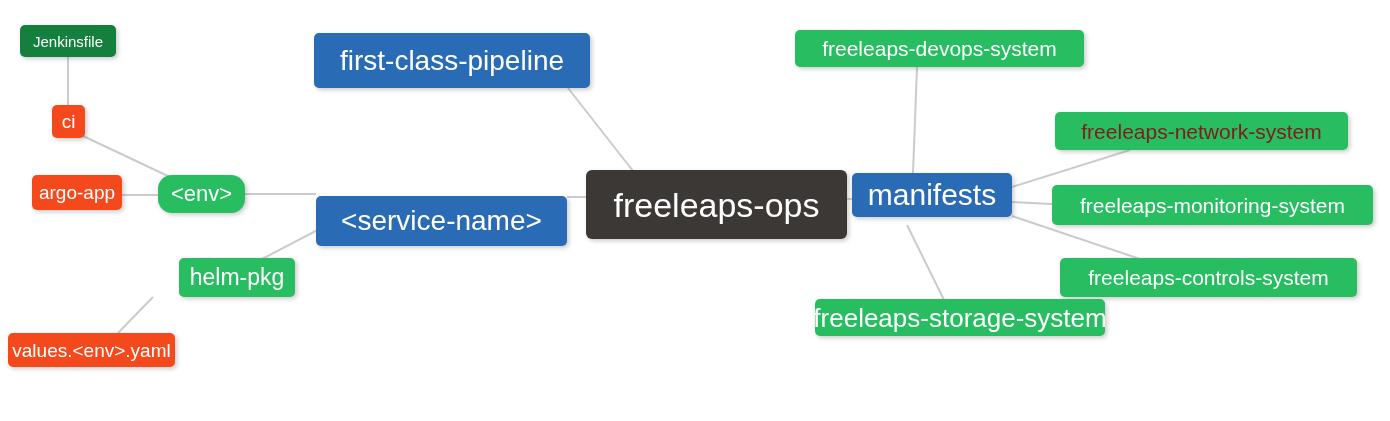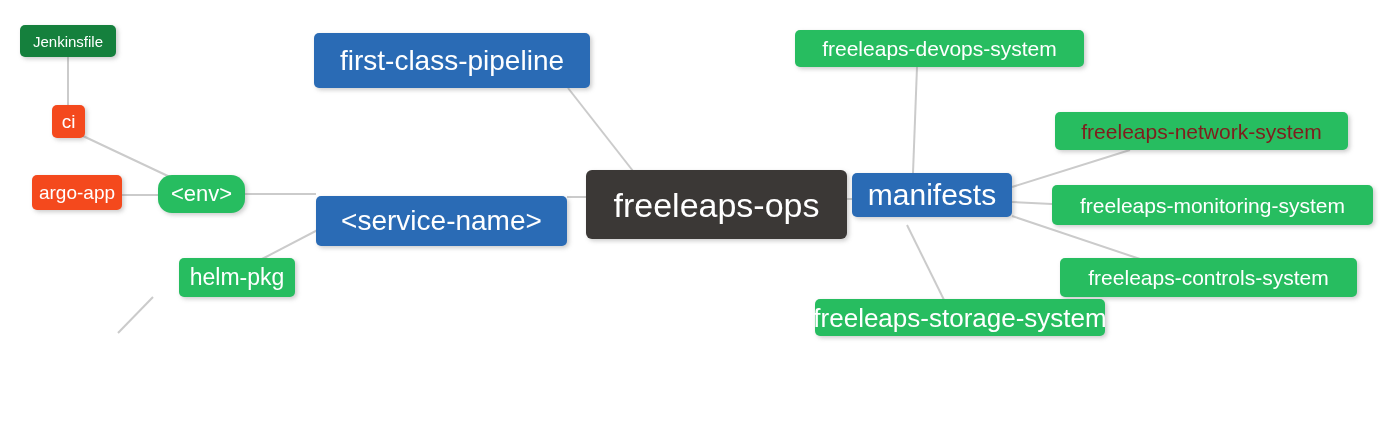--- a/index.html
+++ b/index.html
@@ -57,20 +57,21 @@
       <line x1="1012" y1="187" x2="1130" y2="150" stroke="#CBCBCB" stroke-width="2"></line>
       <line x1="1012" y1="202" x2="1052" y2="204" stroke="#CBCBCB" stroke-width="2"></line>
       <line x1="1012" y1="216" x2="1140" y2="259" stroke="#CBCBCB" stroke-width="2"></line>
       <line x1="907" y1="225" x2="948" y2="308" stroke="#CBCBCB" stroke-width="2"></line>
     </svg>
 <div class="node" style="left: 20px; top: 25px; width: 96px; height: 32px; font-size: 15px; background: #15803d; color: rgb(255, 255, 255);">Jenkinsfile</div>
     <div class="node" style="left: 52px; top: 105px; width: 33px; height: 33px; font-size: 19px; background: rgb(244, 73, 29); color: rgb(255, 255, 255);">ci</div>
     <div class="node" style="left: 32px; top: 175px; width: 90px; height: 35px; font-size: 19px; background: rgb(244, 73, 29); color: rgb(255, 255, 255);">argo-app</div>
     <div class="node" style="left: 158px; top: 175px; width: 87px; height: 38px; font-size: 22px; background: rgb(39, 189, 96); color: rgb(255, 255, 255); border-radius: 14px;">&lt;env&gt;</div>
     <div class="node" style="left: 147px; top: 258px; width: 116px; height: 39px; font-size: 23px; background: rgb(39, 189, 96); color: rgb(255, 255, 255); margin-left: 32px;">helm-pkg</div>
+    <div class="node" style="left: 8px; top: 333px; width: 167px; height: 34px; font-size: 19px; background: rgb(244, 73, 29); color: rgb(255, 255, 255);">values.&lt;env&gt;.yaml</div>
     <div class="node" style="left: 314px; top: 33px; width: 276px; height: 55px; font-size: 28px; background: rgb(42, 107, 181); color: rgb(255, 255, 255);">first-class-pipeline</div>
     <div class="node" style="left: 316px; top: 172px; width: 251px; height: 50px; font-size: 28px; background: rgb(42, 107, 181); color: rgb(255, 255, 255); margin-top: 24px;">&lt;service-name&gt;</div>
     <div class="node root" style="left: 586px; top: 170px; width: 261px; height: 69px; font-size: 34px; background: rgb(59, 56, 54); color: rgb(255, 255, 255);">freeleaps-ops</div>
     <div class="node" style="left: 852px; top: 173px; width: 160px; height: 44px; font-size: 30px; background: rgb(42, 107, 181); color: rgb(255, 255, 255);">manifests</div>
     <div class="node" style="left: 795px; top: 30px; width: 289px; height: 37px; font-size: 21px; background: rgb(39, 189, 96); color: rgb(255, 255, 255);">freeleaps-devops-system</div>
     <div class="node" style="left: 1055px; top: 112px; width: 293px; height: 38px; font-size: 21px; background: rgb(39, 189, 96); color: #7f1d1d;">freeleaps-network-system</div>
     <div class="node" style="left: 1052px; top: 185px; width: 321px; height: 40px; font-size: 21px; background: rgb(39, 189, 96); color: rgb(255, 255, 255);">freeleaps-monitoring-system</div>
     <div class="node" style="left: 1060px; top: 258px; width: 297px; height: 39px; font-size: 21px; background: rgb(39, 189, 96); color: rgb(255, 255, 255);">freeleaps-controls-system</div>
     <div class="node" style="left: 815px; top: 299px; width: 290px; height: 37px; font-size: 26px; background: rgb(39, 189, 96); color: rgb(255, 255, 255);">freeleaps-storage-system</div>
   </div>

